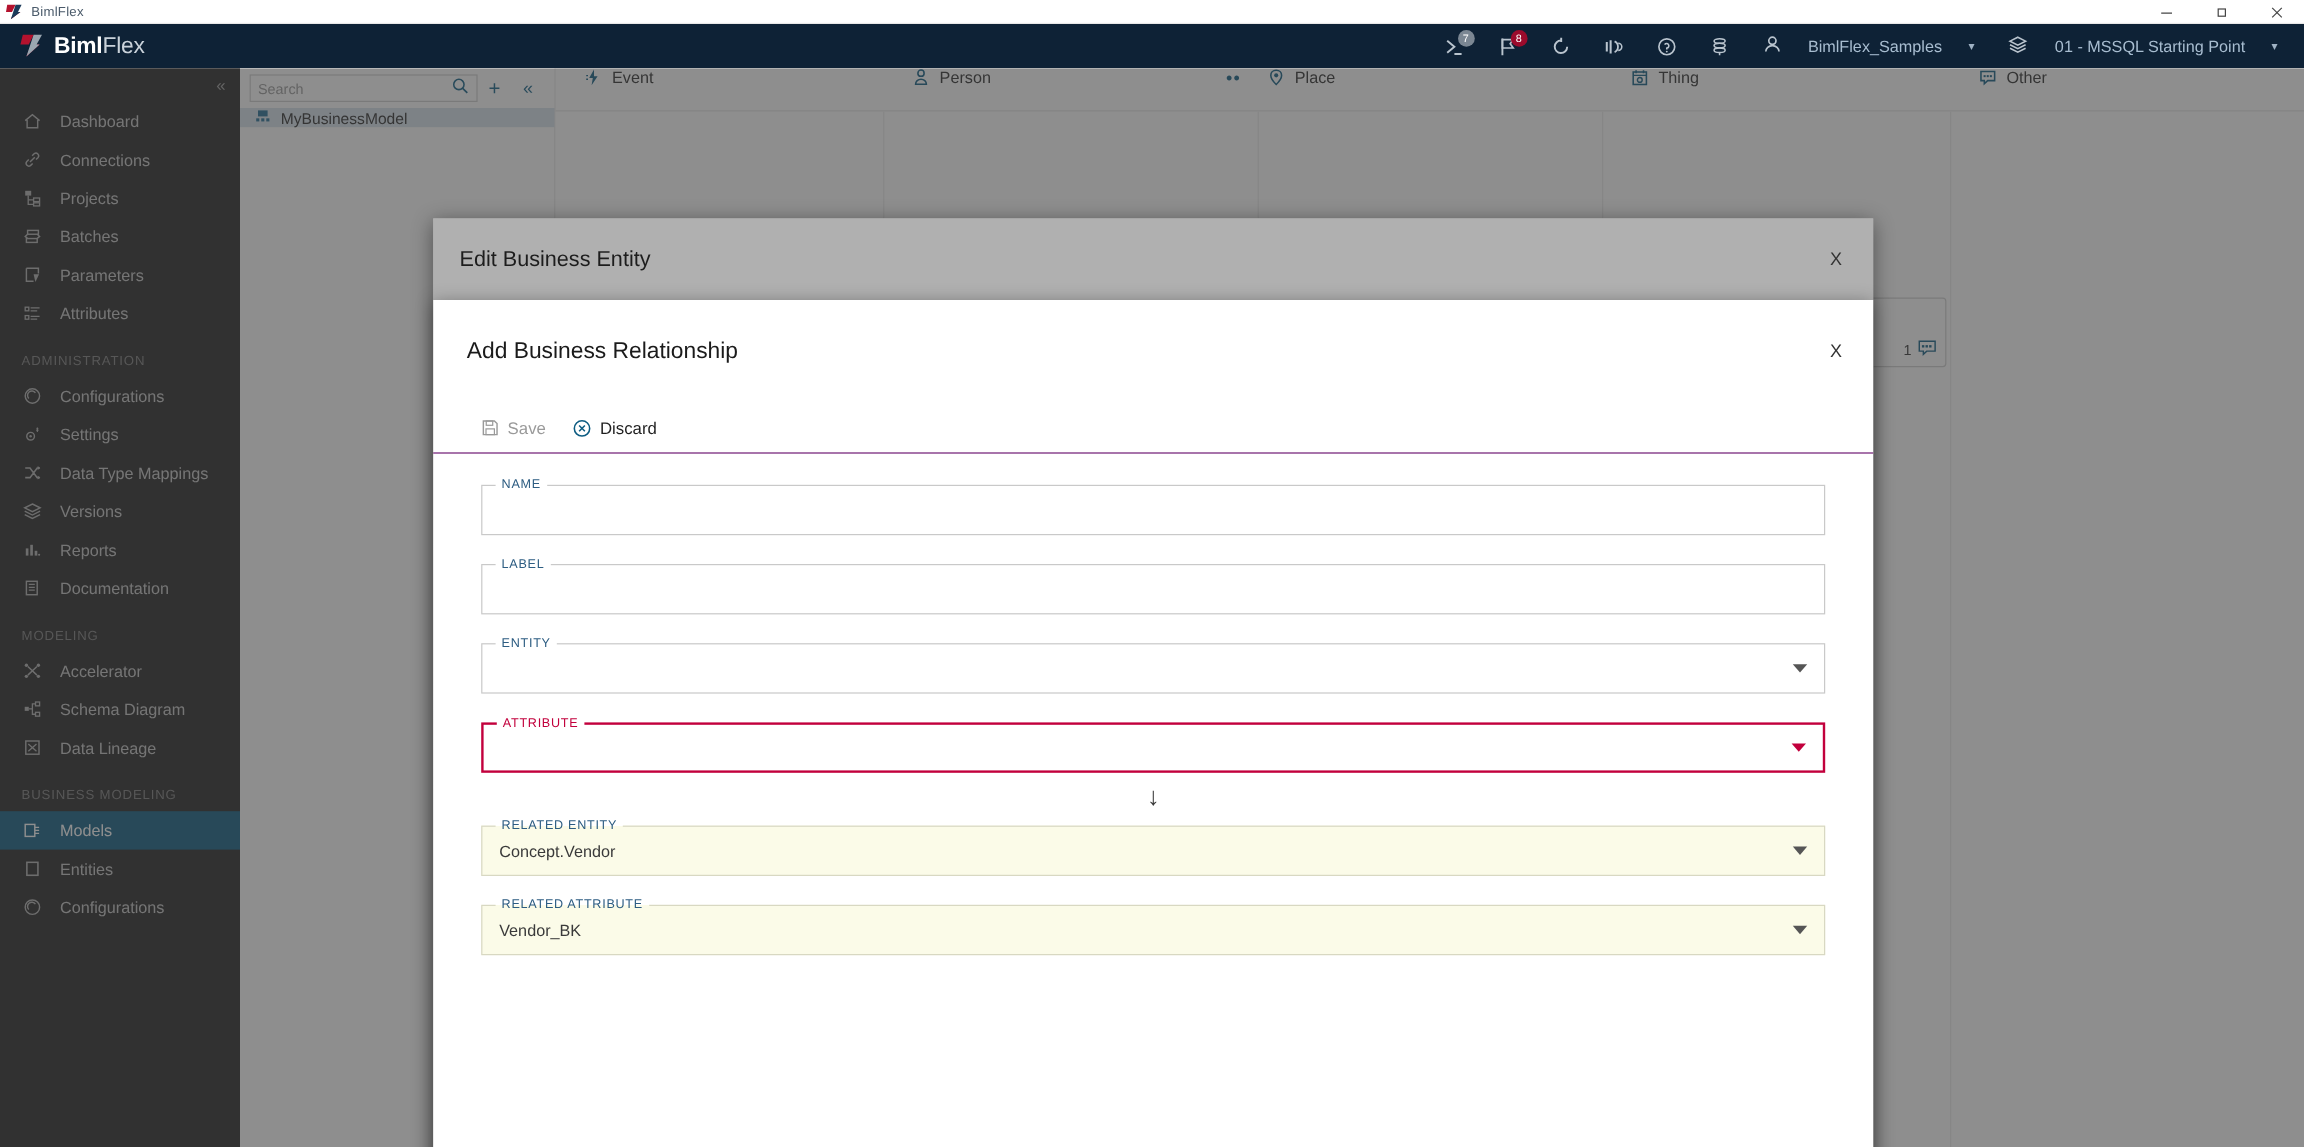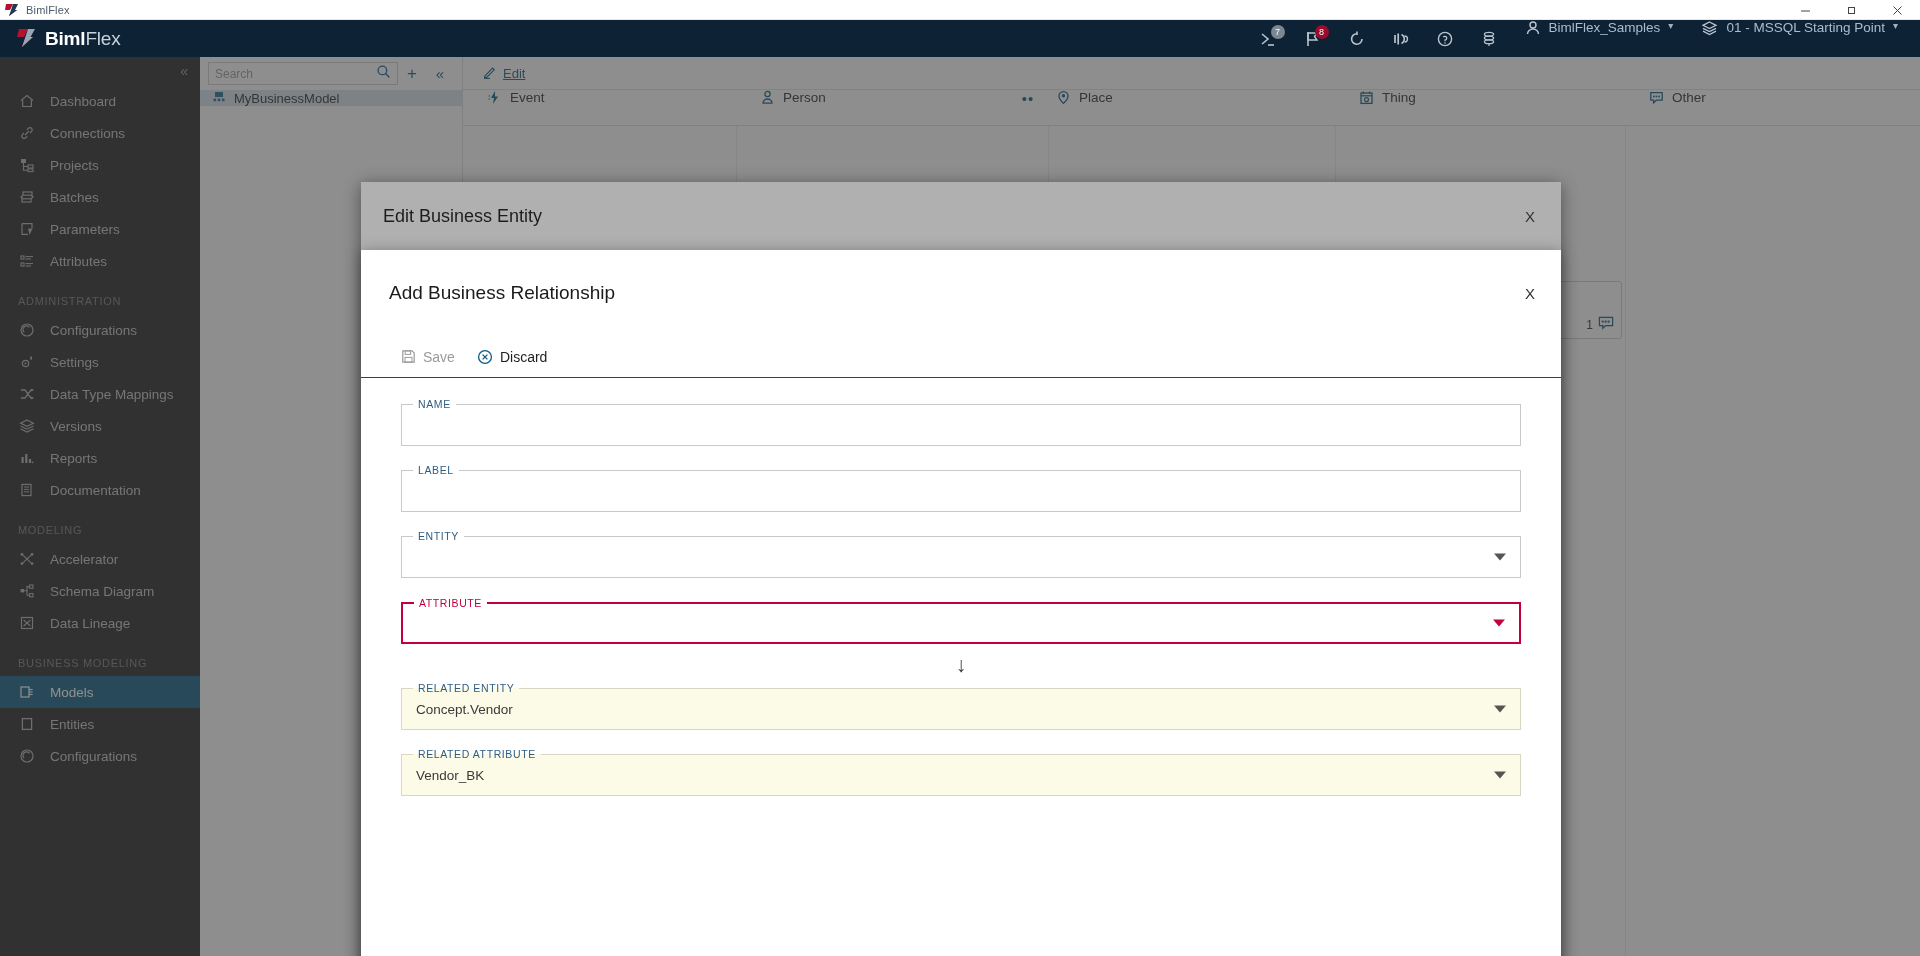--- a/index.html
+++ b/index.html
@@ -34,21 +34,21 @@
 
   .topicons { position: absolute; right: 0; top: 0; height: 37px; display: flex; align-items: center; }
   .topicon { width: 44px; height: 37px; display: flex; align-items: center; justify-content: center;
              position: relative; color: #b9c4ce; }
   .badge {
     position: absolute; top: 5px; right: 6px; min-width: 14px; height: 14px; border-radius: 7px;
     font-size: 9px; line-height: 14px; text-align: center; color: #fff; padding: 0 3px;
   }
   .badge.gray { background: #7b8793; }
   .badge.red  { background: #9b0b2c; }
-  .topsel { display: flex; gap: 8px; padding: 0 14px; height: 37px;
+  .topsel { display: flex; align-items: center; gap: 22px; padding: 0 14px; height: 37px;
             color: #a8bdd0; font-size: 13.5px; }
   .topsel .caret { font-size: 10px; color: #9fb2c4; }
 
   
   .body-wrap { height: 899px; display: flex; position: relative; background: #ffffff; }
 
   
   .sidebar { width: 200px; background: #222222; flex: 0 0 200px; position: relative;
              padding-top: 0; color: #bdbdbd; overflow: hidden; }
   .collapse-row { height: 28px; display: flex; align-items: center; justify-content: flex-end;
@@ -485,29 +485,20 @@
             <rect x="1.5" y="8.6" width="2.6" height="2.6" fill="#1f6c95"></rect>
             <rect x="5.7" y="8.6" width="2.6" height="2.6" fill="#1f6c95"></rect>
             <rect x="9.9" y="8.6" width="2.6" height="2.6" fill="#1f6c95"></rect>
           </svg>
       </span>
       <span>MyBusinessModel</span>
     </div>
   </div>
 
   <div class="main">
-    <div class="toolbar">
-      <span>
-        <svg width="14" height="14" viewBox="0 0 14 14">
-            <path d="M2 10.8 L9.6 3.2 L11.2 4.8 L3.6 12.4 L1.6 12.8 Z" fill="none" stroke="#0f5f86" stroke-width="1.2"></path>
-            <line x1="1.2" y1="13.4" x2="7" y2="13.4" stroke="#0f5f86" stroke-width="1.1"></line>
-          </svg>
-      </span>
-      <span class="lbl">Edit</span>
-    </div>
 
     <div class="cat-row">
       <div class="cat cat-c0">
         <span class="ico">
           <svg width="15" height="15" viewBox="0 0 15 15">
               <path d="M8 1 L4 8 H7 L6 14 L11 6.5 H8 Z" fill="#0d5c82"></path>
               <line x1="1.5" y1="6" x2="3" y2="6" stroke="#0d5c82" stroke-width="1.2"></line>
               <line x1="1.5" y1="9" x2="3" y2="9" stroke="#0d5c82" stroke-width="1.2"></line>
             </svg>
         </span>

